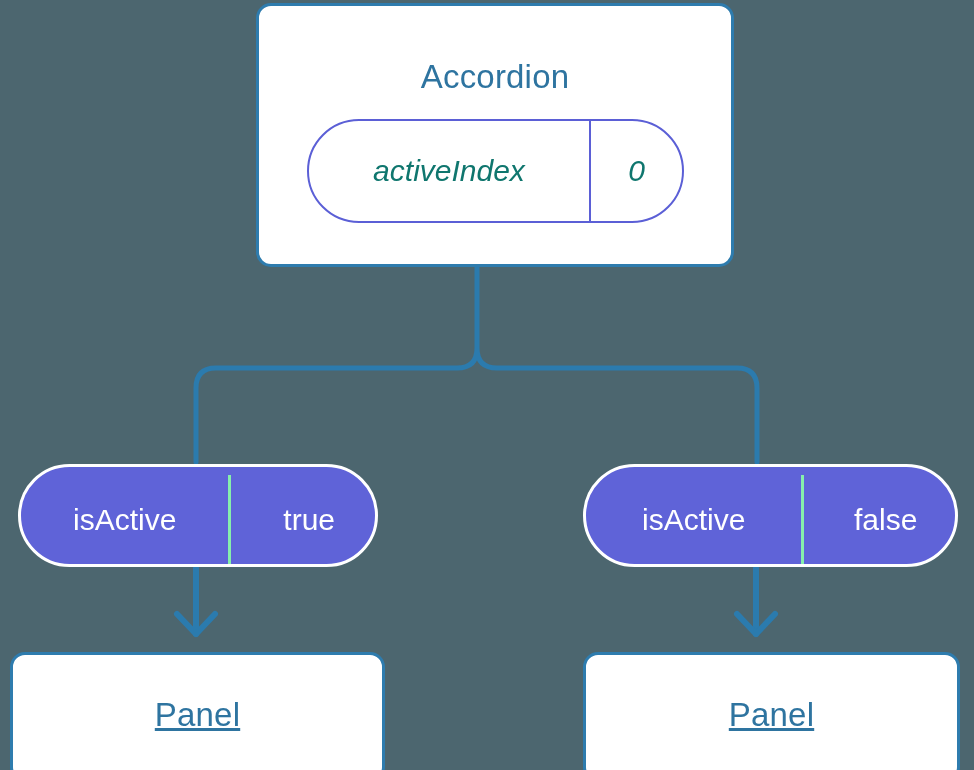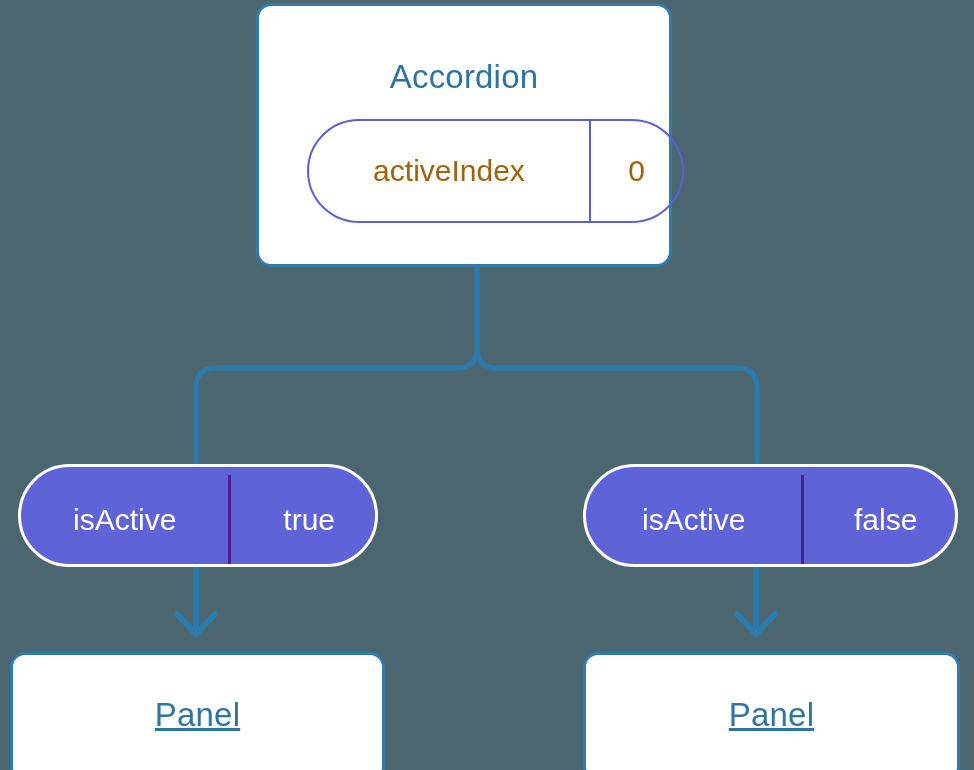--- a/index.html
+++ b/index.html
@@ -46,21 +46,21 @@
     letter-spacing: 0.2px;
     text-align: center;
     line-height: 1;
     white-space: nowrap;
   }
 
   
   #accordion-card {
     left: 256px;
     top: 3px;
-    width: 416px;
+    width: 478px;
     height: 264px;
   }
   #accordion-card .card-title {
     position: absolute;
     left: 0;
     right: 0;
     top: 54px;
   }
 
   
@@ -84,21 +84,22 @@
     line-height: 1;
   }
 
   
   .pill-outline {
     border: 2px solid #5b5fd6;
     background: transparent;
   }
   .pill-outline .pill-key,
   .pill-outline .pill-val {
-    color: #a16207;
+    color: #0f766e;
+    font-style: italic;
   }
   .pill-outline .pill-val {
     border-left: 2px solid #5b5fd6;
   }
 
   #accordion-prop {
     left: 48px;   
     top: 113px;   
     width: 377px;
     height: 104px;
@@ -110,21 +111,21 @@
   .pill-filled {
     background: #5f63d8;
     border: 3px solid #ffffff;
   }
   .pill-filled .pill-key,
   .pill-filled .pill-val {
     color: #ffffff;
     margin-top: 8px;
   }
   .pill-filled .pill-val {
-    border-left: 3px solid #4c1d95;
+    border-left: 3px solid #86efac;
     padding-left: 12px;
   }
 
   #left-pill {
     left: 18px;
     top: 464px;
     width: 360px;
     height: 103px;
   }
   #left-pill .pill-key { width: 211px; }

